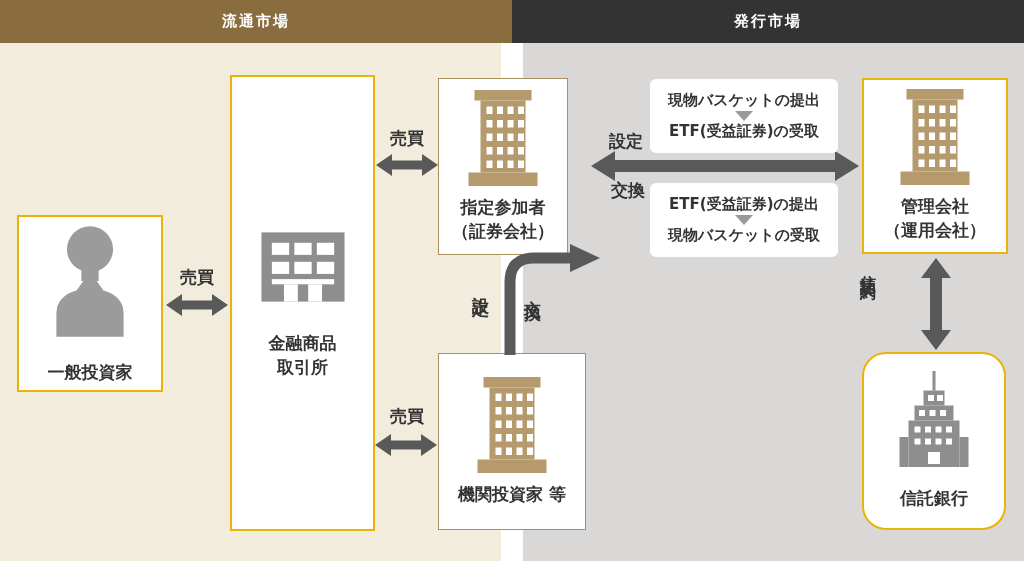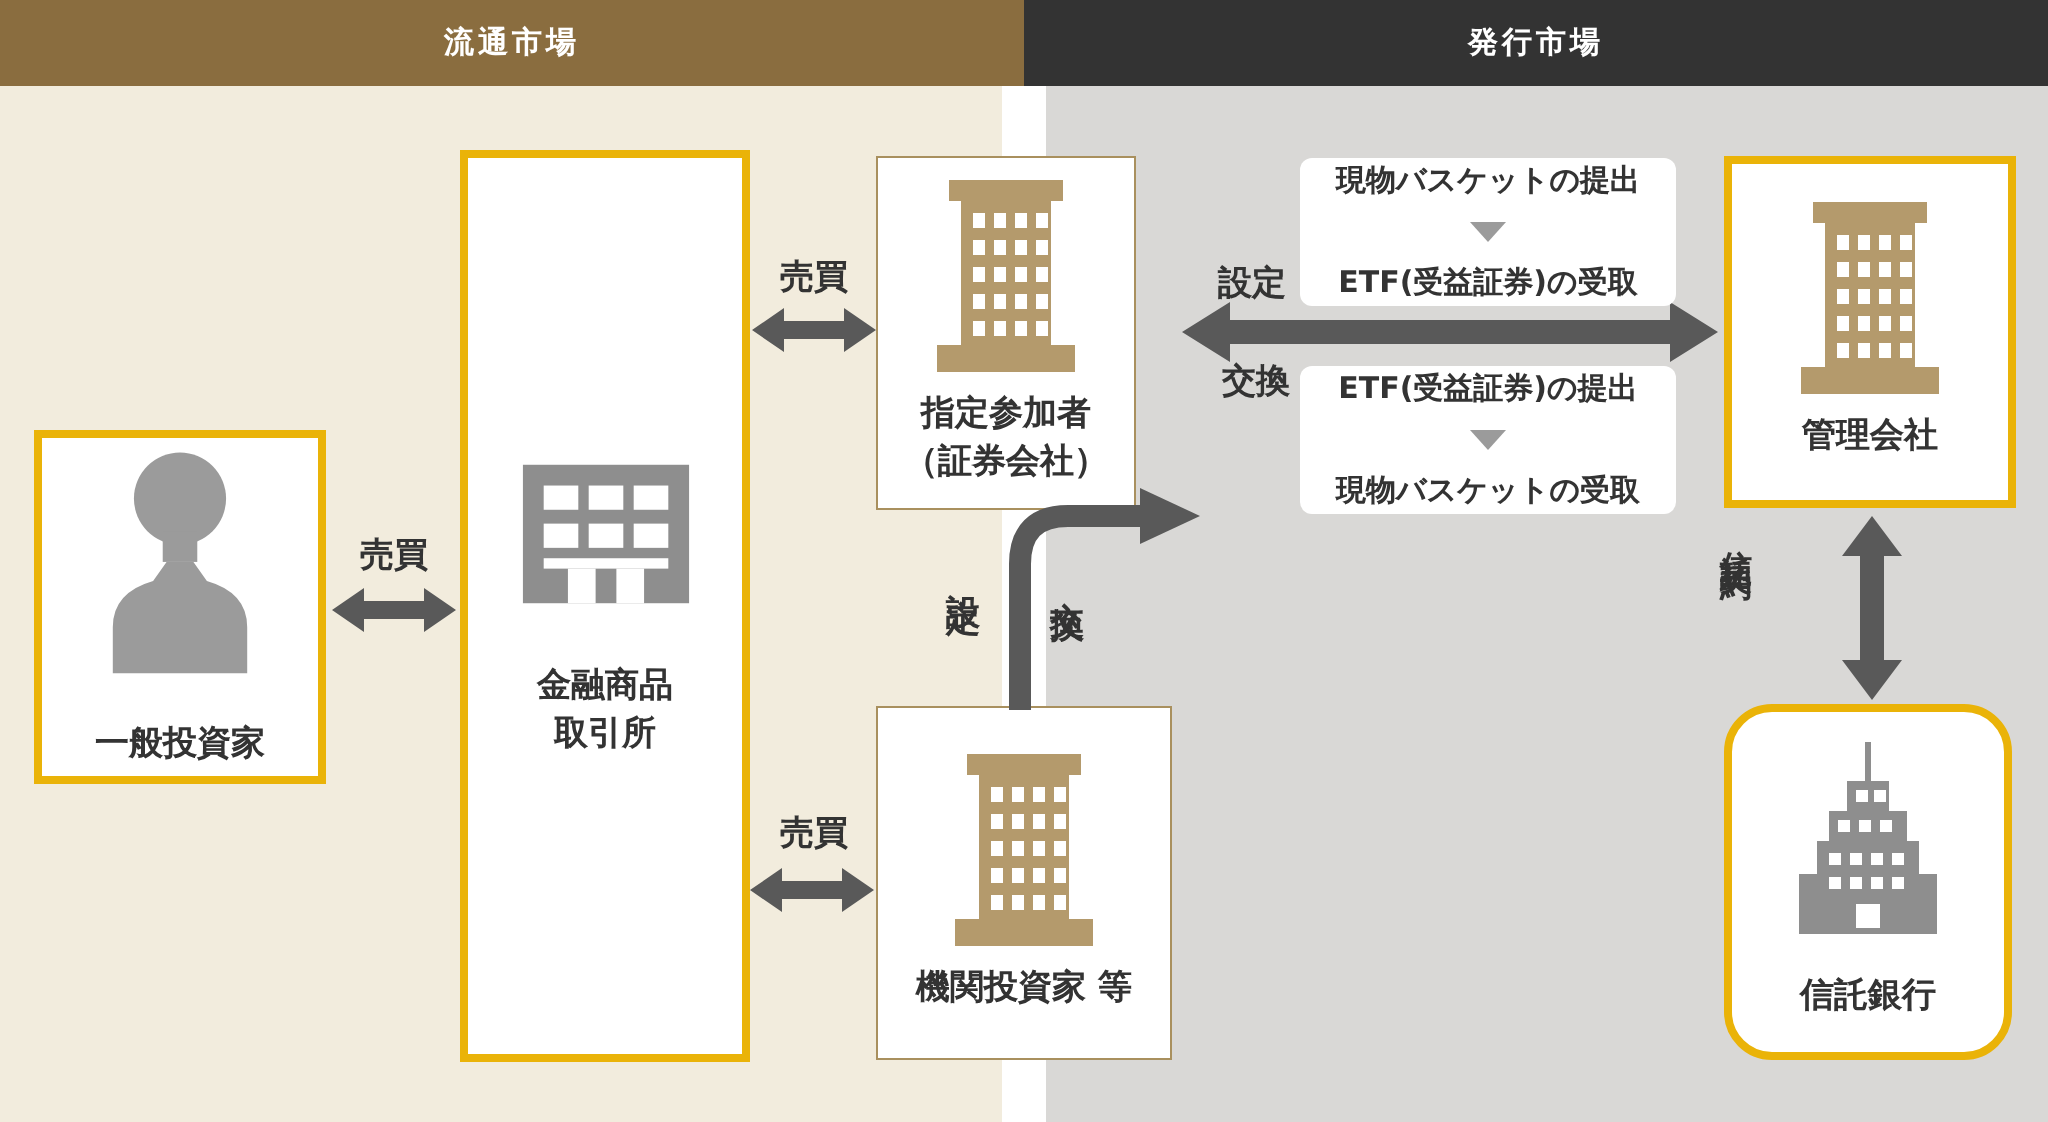--- a/index.html
+++ b/index.html
@@ -14,41 +14,41 @@
   .hdr-right { left:512px; width:512px; background:#333333; }
 
   
   .panel { position:absolute; top:43px; height:518px; }
   .panel-cream { left:0;   width:501px; background:#f2ecdd; }
   .panel-gray  { left:523px; width:501px; background:#d9d8d6; }
 
   
   .box { position:absolute; background:#fff; display:flex; flex-direction:column;
          align-items:center; justify-content:center; text-align:center; }
-  .box-dark { border:4px solid #eab308; }
+  .box-dark { border:2px solid #eab308; }
   .box-tan  { border:1.5px solid #a9905e; }
   .box .lbl { font-size:17px; font-weight:600; line-height:1.4; color:#333; }
 
   .box-investor      { left:17px;  top:215px; width:146px; height:177px; gap:24px; }
   .box-exchange      { left:230px; top:75px;  width:145px; height:456px; gap:25px; }
   .box-participant   { left:438px; top:78px;  width:130px; height:177px; gap:10px; }
   .box-institutional { left:438px; top:353px; width:148px; height:177px; gap:10px; }
   .box-management    { left:862px; top:78px;  width:146px; height:176px; gap:10px; }
   .box-trustbank     { left:862px; top:352px; width:144px; height:178px; gap:8px;border-radius:24px; }
 
   
   .arrow-lbl { position:absolute; font-size:17px; font-weight:700; color:#333; text-align:center; }
   .arrow-lbl-v { position:absolute; writing-mode:vertical-rl; font-size:17px; font-weight:700;
                  color:#333; letter-spacing:3px; }
   svg.arrow { position:absolute; display:block; }
   .arrow-fill { fill:#595959; }
 
   
   .note { position:absolute; width:188px; height:74px; background:#fff; border-radius:6px;
-          display:flex; flex-direction:column; align-items:center; justify-content:center; gap:11px; }
+          display:flex; flex-direction:column; align-items:center; justify-content:center; gap:1px; }
   .note .nline { font-size:15px; font-weight:600; color:#333; white-space:nowrap; }
   .note .tri { width:0; height:0; border-left:9px solid transparent; border-right:9px solid transparent;
                border-top:10px solid #9b9b9b; }
 </style>
 </head>
 <body>
 
 <div class="stage">
 
   <div class="panel panel-cream"></div>
@@ -178,20 +178,21 @@
           <rect x="29" y="38" width="4" height="5"></rect>
           <rect x="36" y="38" width="4" height="5"></rect>
         <rect x="15" y="47" width="4" height="5"></rect>
           <rect x="22" y="47" width="4" height="5"></rect>
           <rect x="29" y="47" width="4" height="5"></rect>
           <rect x="36" y="47" width="4" height="5"></rect>
       </g>
     </svg>
     <div class="lbl">
       <div>管理会社</div>
+      <div>（運用会社）</div>
     </div>
   </div>
 
   <div class="box box-dark box-trustbank">
     <svg width="80" height="108" viewBox="0 0 52 72">
       <rect x="25" y="0" width="2" height="13" fill="#8e8e8e"></rect>
       <rect x="19" y="13" width="14" height="10" fill="#8e8e8e"></rect>
       <rect x="13" y="23" width="26" height="10" fill="#8e8e8e"></rect>
       <rect x="9" y="33" width="34" height="31" fill="#8e8e8e"></rect>
       <rect x="3" y="44" width="6" height="20" fill="#8e8e8e"></rect>

